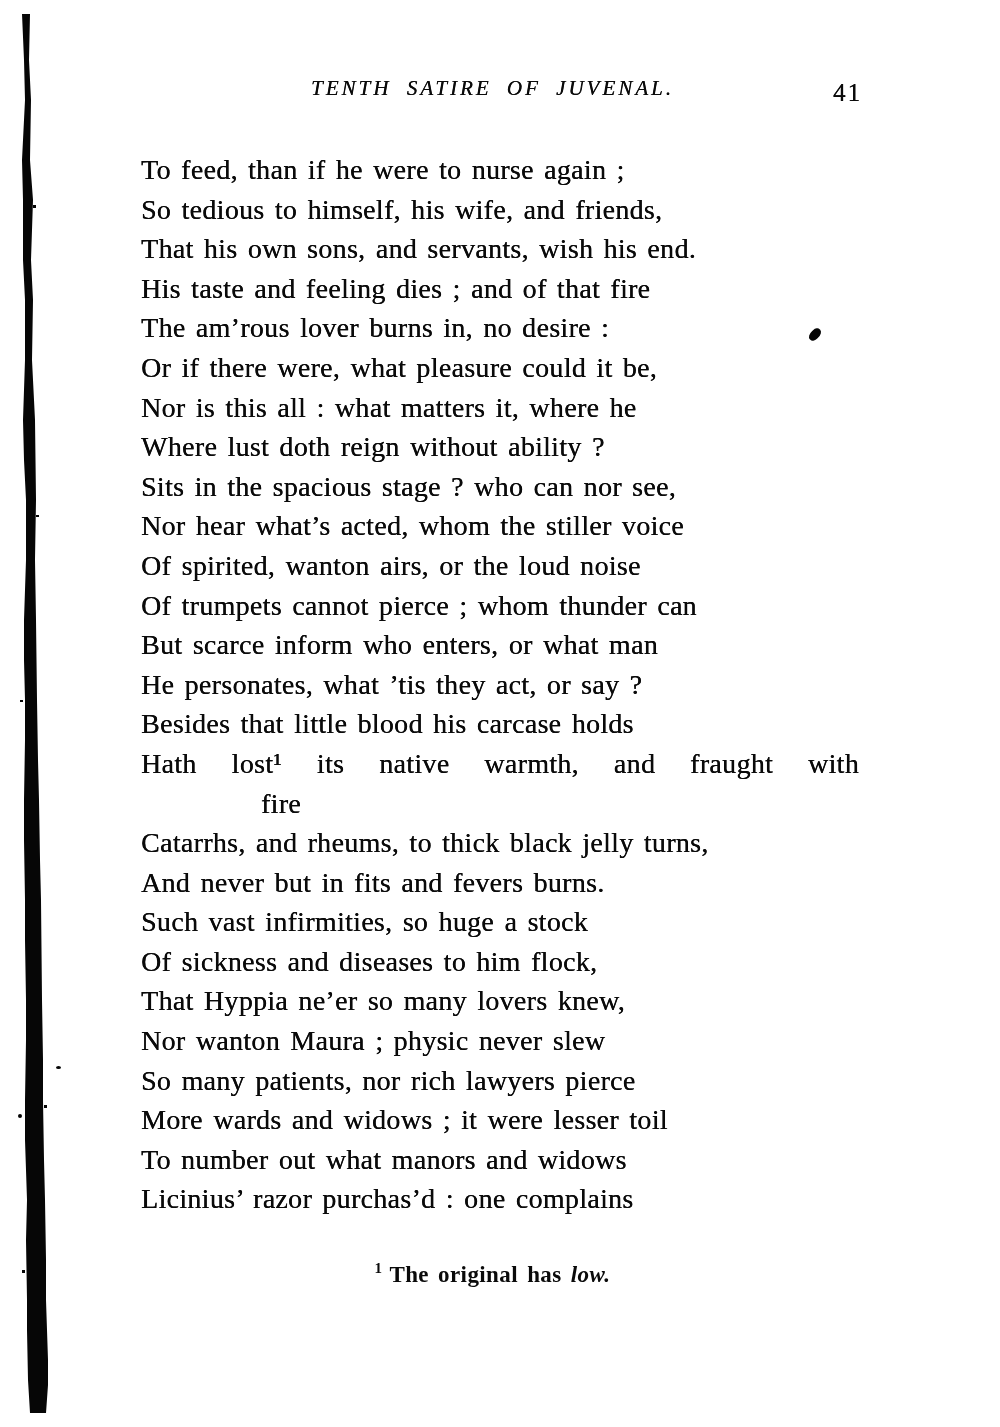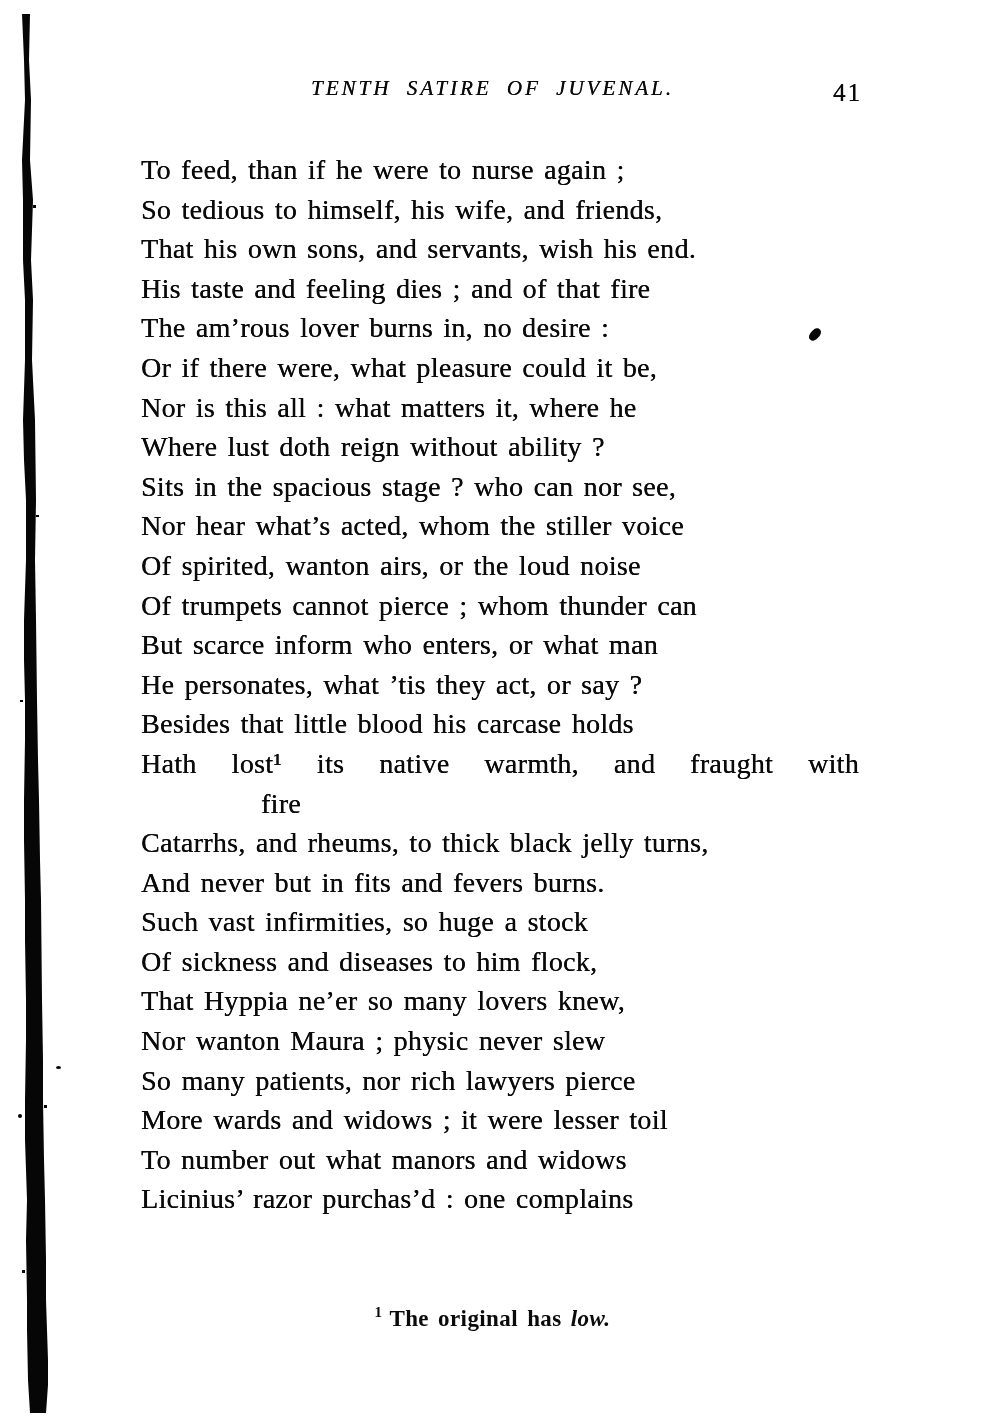--- a/index.html
+++ b/index.html
@@ -76,21 +76,20 @@
   .footnote {
     position: absolute;
     left: 135px;
     top: 1260px;
     width: 715px;
     text-align: center;
     font-size: 23px;
     font-weight: 700;
     letter-spacing: 0.4px;
     word-spacing: 3px;
-    margin-top: 44px;
   }
   .footnote .fn-marker {
     font-size: 15px;
     vertical-align: super;
     margin-right: 7px;
     font-weight: 700;
   }
   .footnote .fn-em { font-style: italic; }
   .ink-speck {
     position: absolute;

